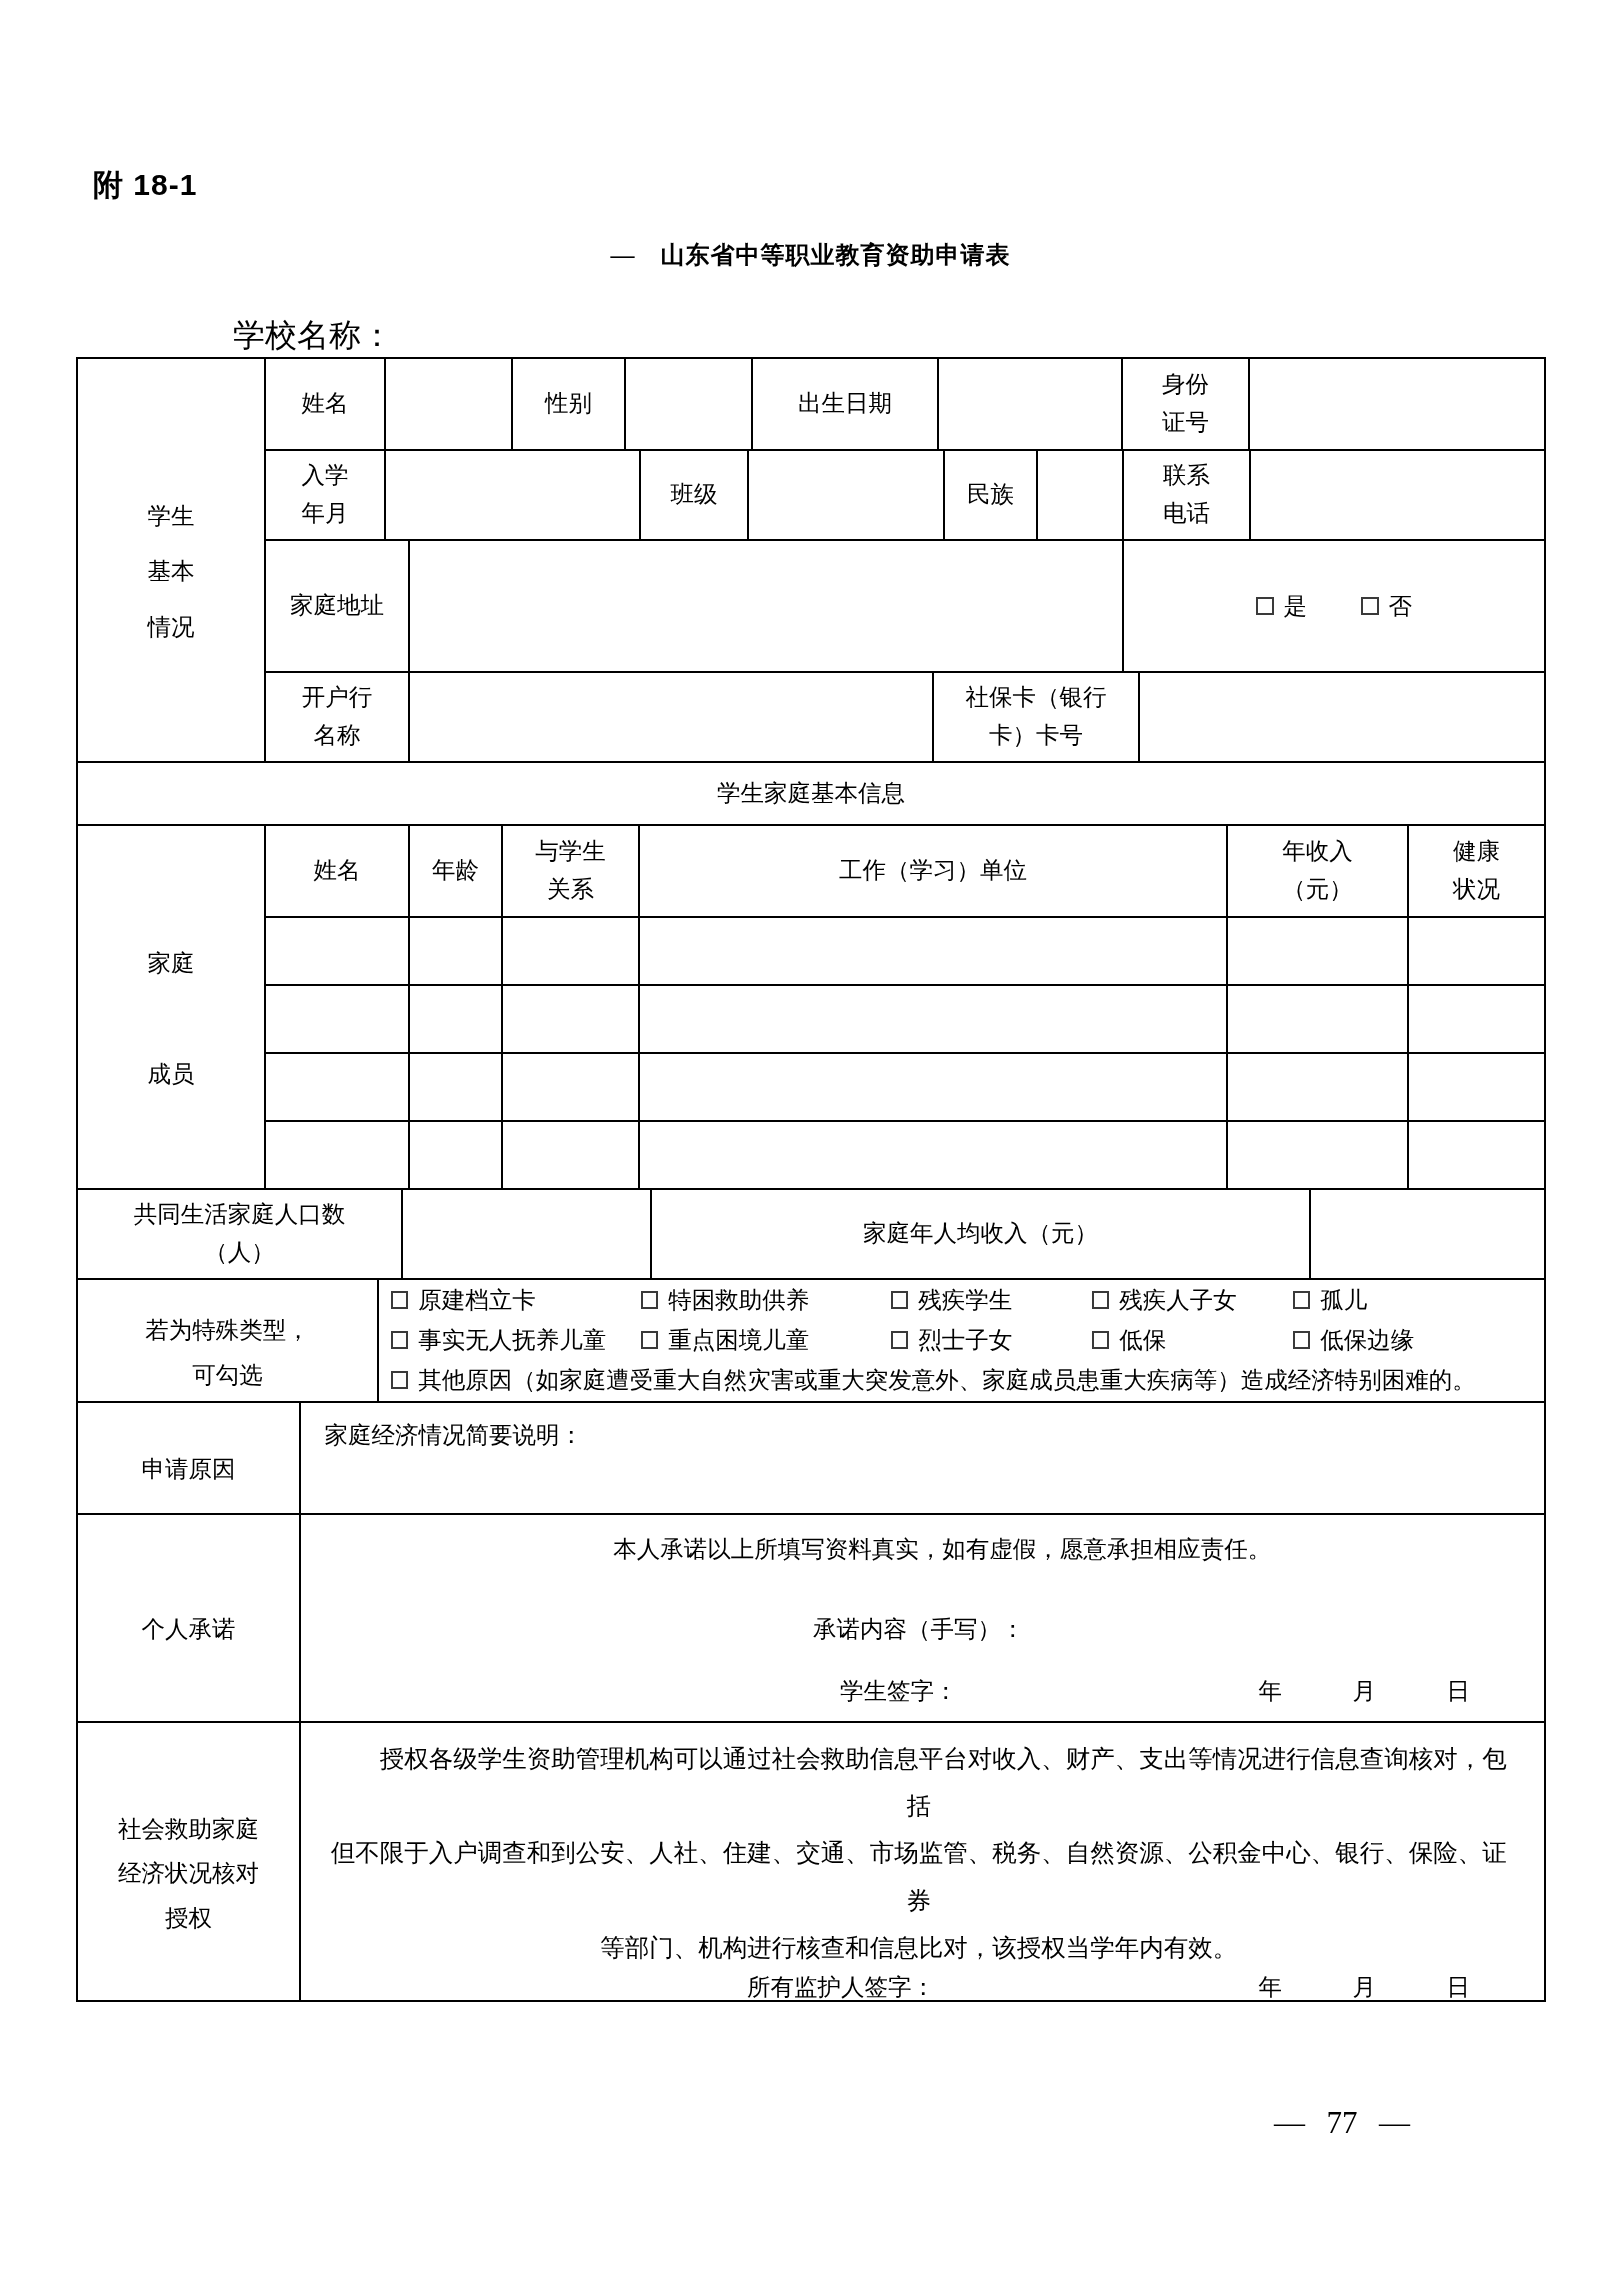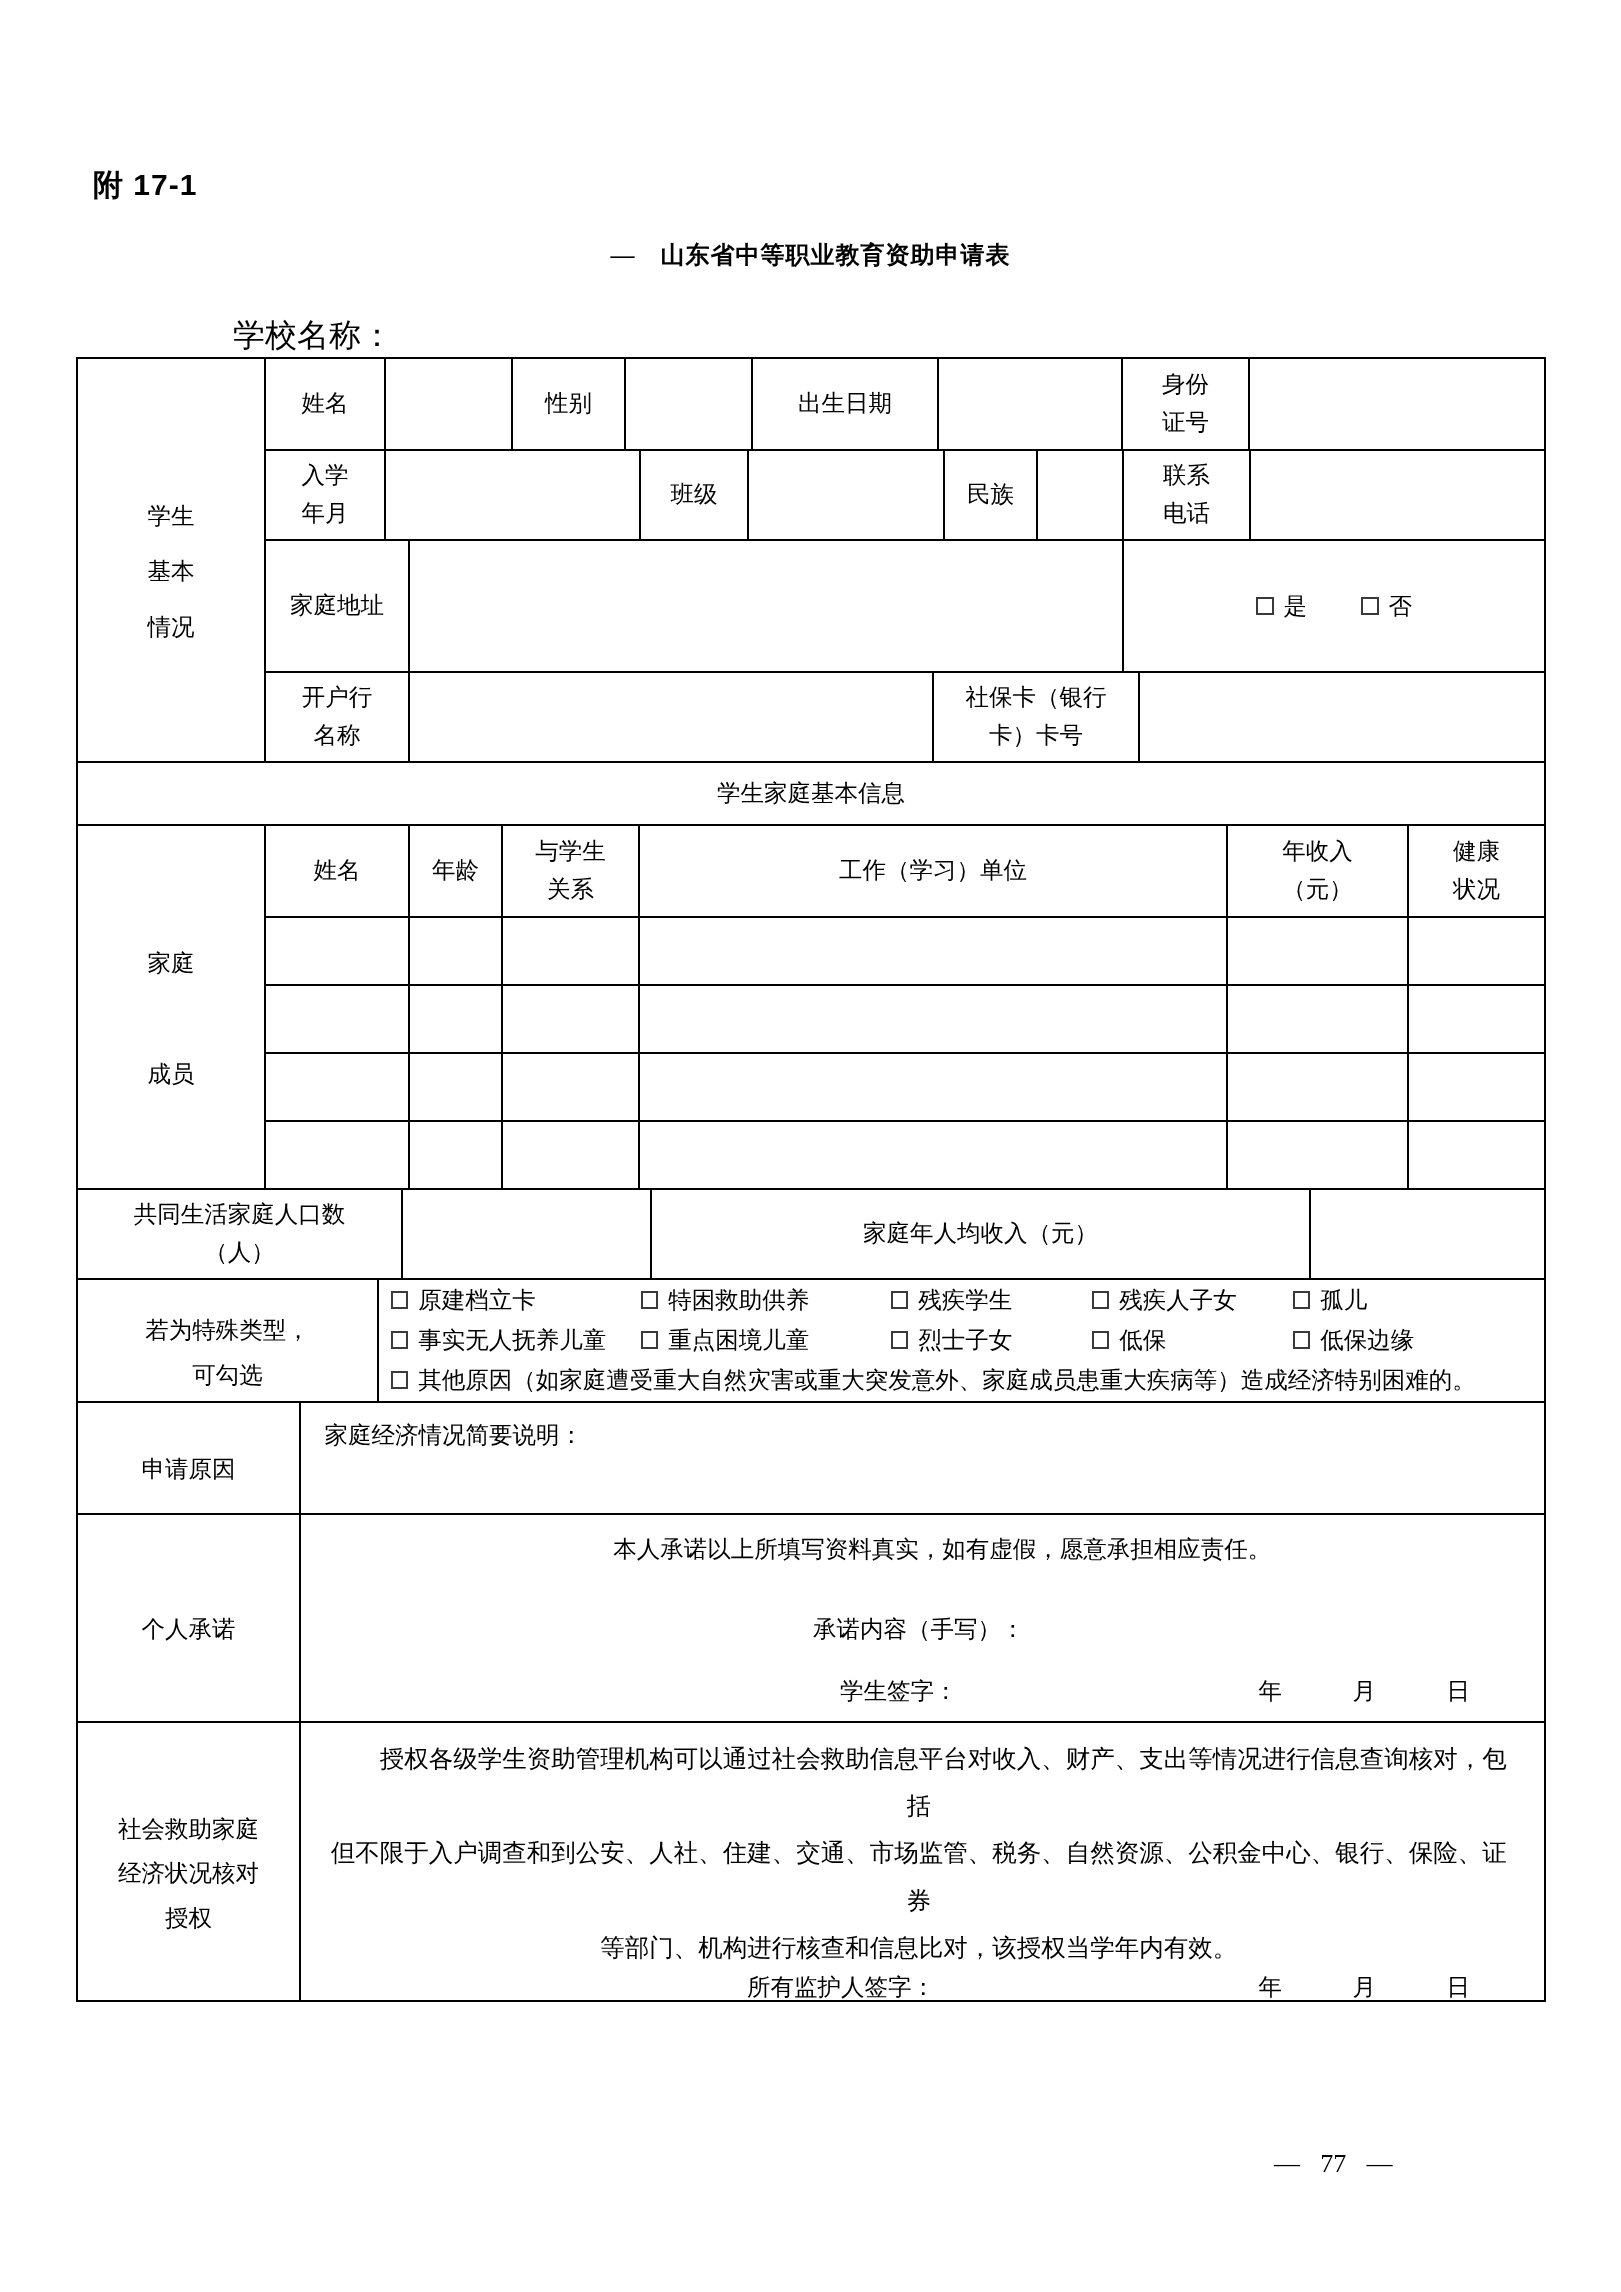--- a/index.html
+++ b/index.html
@@ -12,21 +12,21 @@
     position:absolute; left:93px; top:165px;
     font-family:"Liberation Sans","DejaVu Sans",sans-serif;
     font-weight:700; font-size:30px; letter-spacing:1px;
   }
   .title {
     position:absolute; left:0; top:239px; width:1621px; text-align:center;
     font-size:24px; font-weight:700; letter-spacing:1px;
   }
   .school { position:absolute; left:233px; top:314px; font-size:32px; }
   .pageno {
-    position:absolute; left:1274px; top:2105px; font-size:26px; word-spacing:13.7px;margin-top:44px;
+    position:absolute; left:1274px; top:2105px; font-size:31px; word-spacing:13.7px;
   }
   .form {
     position:absolute; left:76px; top:357px; width:1470px;
     border:2.9px solid #000; box-sizing:border-box; font-size:23.5px;
   }
   .form > * + * { border-top:2px solid #000; }
   .sec { display:flex; align-items:stretch; }
   .sec > * + * { border-left:2px solid #000; }
   .secbody { flex:1 1 auto; min-width:0; }
   .secbody > * + * { border-top:2px solid #000; }
@@ -59,21 +59,21 @@
   }
   .para { padding-left:21.6px; padding-right:29px; line-height:1.75; white-space:pre-line;text-align:center; }
   .indent { text-indent:2em; }
   .auth { font-size:24.5px; line-height:1.93; margin-top:11.8px; }
   .sign-row { display:flex; align-items:baseline; margin-top:auto; padding-bottom:13.7px; }
   .ymd { margin-left:auto; padding-right:74px; }
 </style>
 </head>
 <body>
 
-<div class="attachment">附 17-1</div>
+<div class="attachment">附 18-1</div>
 <div class="title">—　山东省中等职业教育资助申请表</div>
 <div class="school">学校名称：</div>
 
 <div class="form">
 
   <div class="sec">
     <div class="c seclabel">学生
 基本
 情况</div>
     <div class="secbody">

